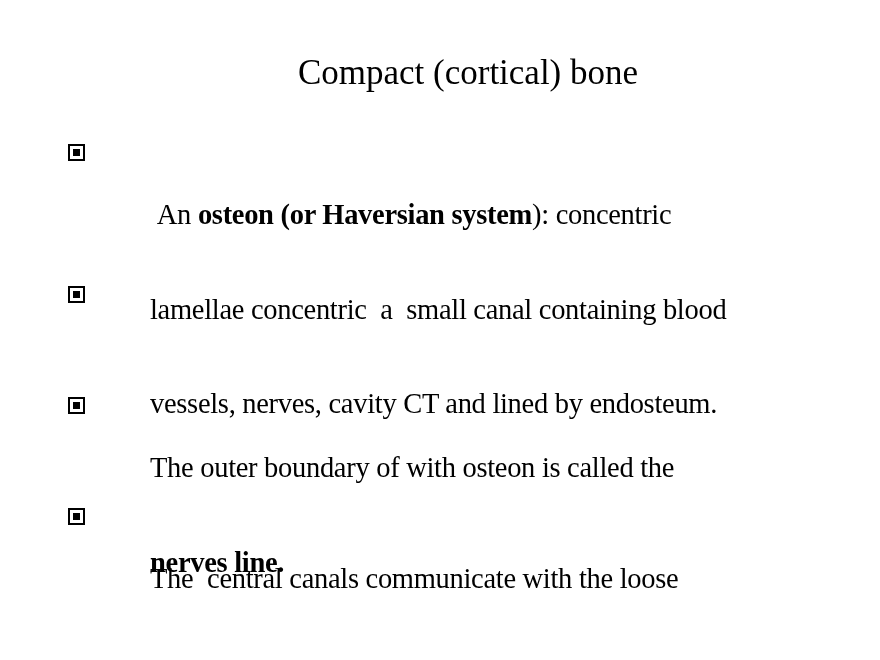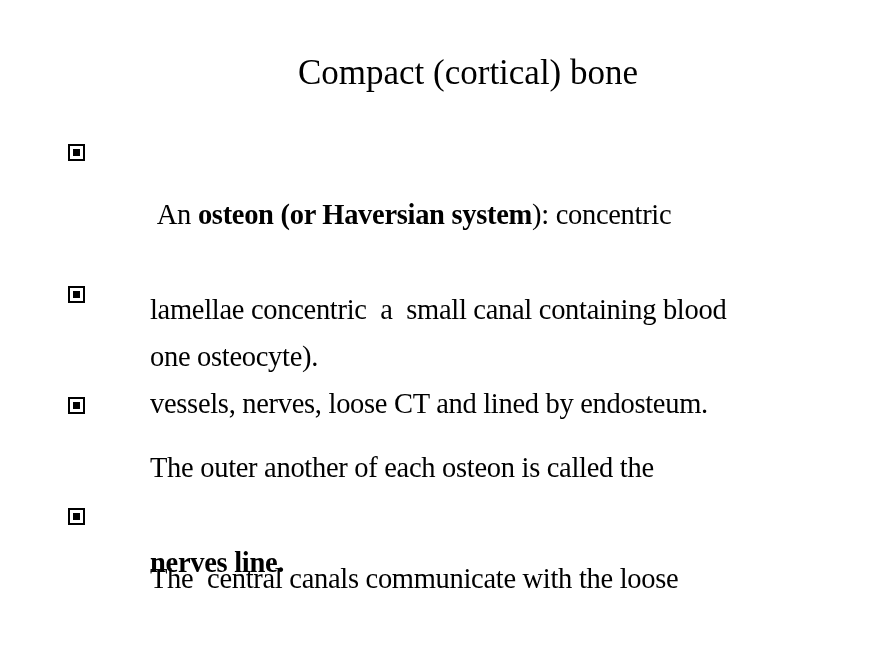--- a/index.html
+++ b/index.html
@@ -79,35 +79,34 @@
 <body>
 
 <h1 class="slide-title">Compact (cortical) bone</h1>
 
 <ul class="bullet-list">
   <li class="bullet b1">
     <span class="bullet-icon"></span>
     <div class="bullet-text">
       <div><span> An </span><b>osteon (or Haversian system</b><span>): concentric</span></div>
       <div><span>lamellae concentric  a  small canal containing blood</span></div>
-      <div><span>vessels, nerves, loose CT and lined by endosteum.</span></div>
+      <div><span>vessels, nerves, cavity CT and lined by endosteum.</span></div>
     </div>
   </li>
 
   <li class="bullet b2">
     <span class="bullet-icon"></span>
     <div class="bullet-text">
-      <div><span>one osteocyte).</span></div>
     </div>
   </li>
 
   <li class="bullet b3">
     <span class="bullet-icon"></span>
     <div class="bullet-text">
-      <div><span>The outer another of each osteon is called the</span></div>
+      <div><span>The outer boundary of with osteon is called the</span></div>
       <div><b>nerves line.</b></div>
     </div>
   </li>
 
   <li class="bullet b4">
     <span class="bullet-icon"></span>
     <div class="bullet-text">
       <div><span>The  central canals communicate with the loose</span></div>
       <div><span>cavity and the periosteum and with one another</span></div>
       

